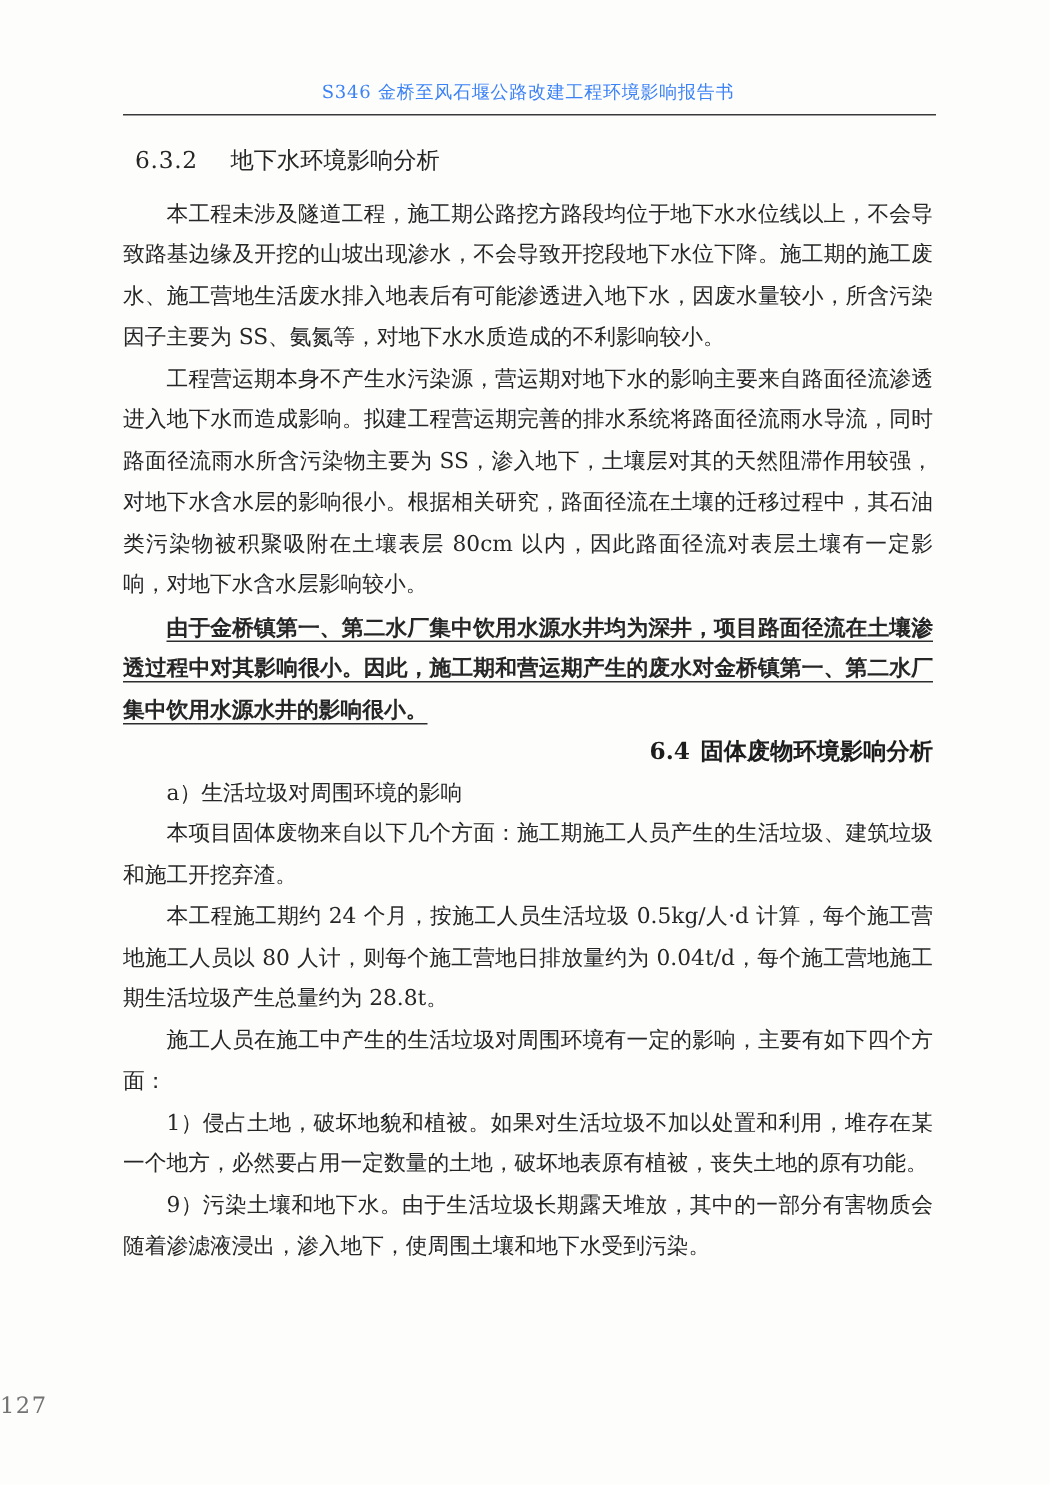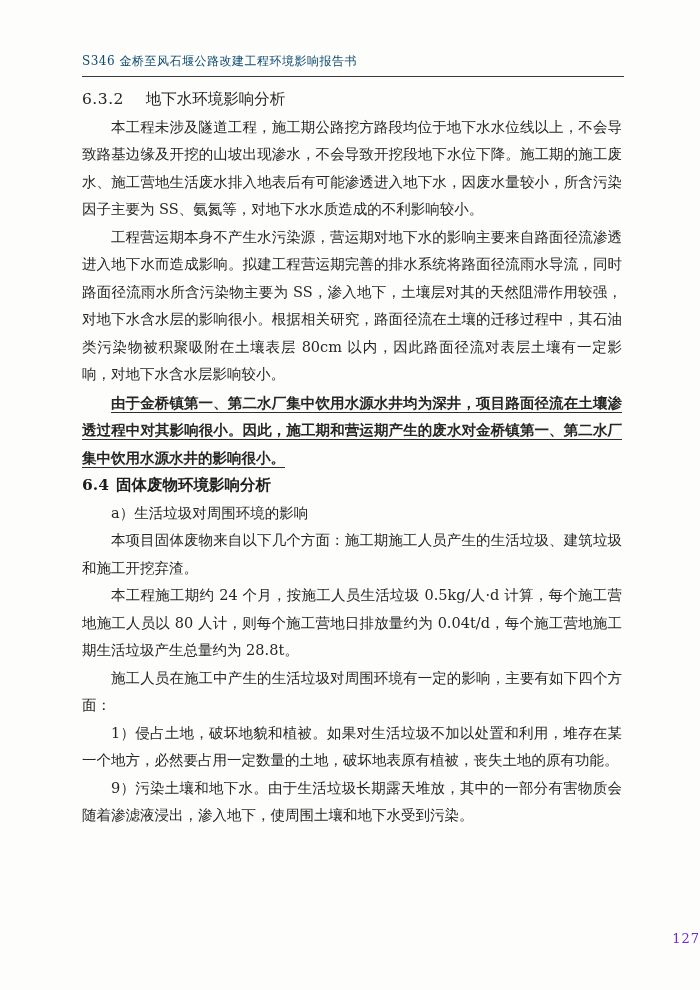--- a/index.html
+++ b/index.html
@@ -18,24 +18,24 @@
   .page {
     position: absolute;
     inset: 0;
   }
   
   .header {
     position: absolute;
     top: 54px;
     left: 82px;
     right: 78px;
-    text-align: left;
+    text-align: center;
     font-size: 12px;
     letter-spacing: 0.5px;
-    color: #0c4a6e;
+    color: #3b82f6;
     line-height: 15px;
   }
   .header-rule {
     position: absolute;
     top: 76px;
     left: 82px;
     right: 76px;
     height: 0;
     border-top: 1.6px solid #3a3a3a;
   }
@@ -49,60 +49,60 @@
     line-height: 27.5px;
     text-align: justify;
     text-justify: inter-character;
     color: #262626;
   }
   .content p {
     margin: 0;
     text-indent: 2em;
   }
   .h-sub {
-    margin: 0;
+    margin: 8px;
     font-size: 15.5px;
     font-weight: normal;
     line-height: 27.5px;
     text-align: left;
   }
   .h-sub .h-num {
     margin-right: 1.4em;
     letter-spacing: 0.5px;
   }
   .h-main {
     margin: 0;
     font-size: 15.5px;
     font-weight: bold;
     line-height: 27.5px;
-    text-align: left;
+    text-align: right;
     font-family: "DejaVu Sans", "Liberation Sans", sans-serif;
     color: #1d1d1d;
   }
   .h-main .h-num {
     margin-right: 0.45em;
     font-family: "DejaVu Serif", "Liberation Serif", serif;
   }
   .underlined {
     text-decoration: underline;
     text-underline-offset: 4px;
     text-decoration-thickness: 1px;
     text-decoration-color: #2d2d2d;
     font-weight: bold;
   }
   
   .footer {
     position: absolute;
     bottom: 44px;
     left: 0;
     right: 0;
-    text-align: right;
-    font-size: 13px;
+    text-align: left;
+    font-size: 15px;
     letter-spacing: 1px;
-    color: #6d28d9;
+    color: #737373;
   }
 </style>
 </head>
 <body>
 
 <div class="page">
 
   <div class="header">
     <span>S346 金桥至风石堰公路改建工程环境影响报告书</span>
   </div>

